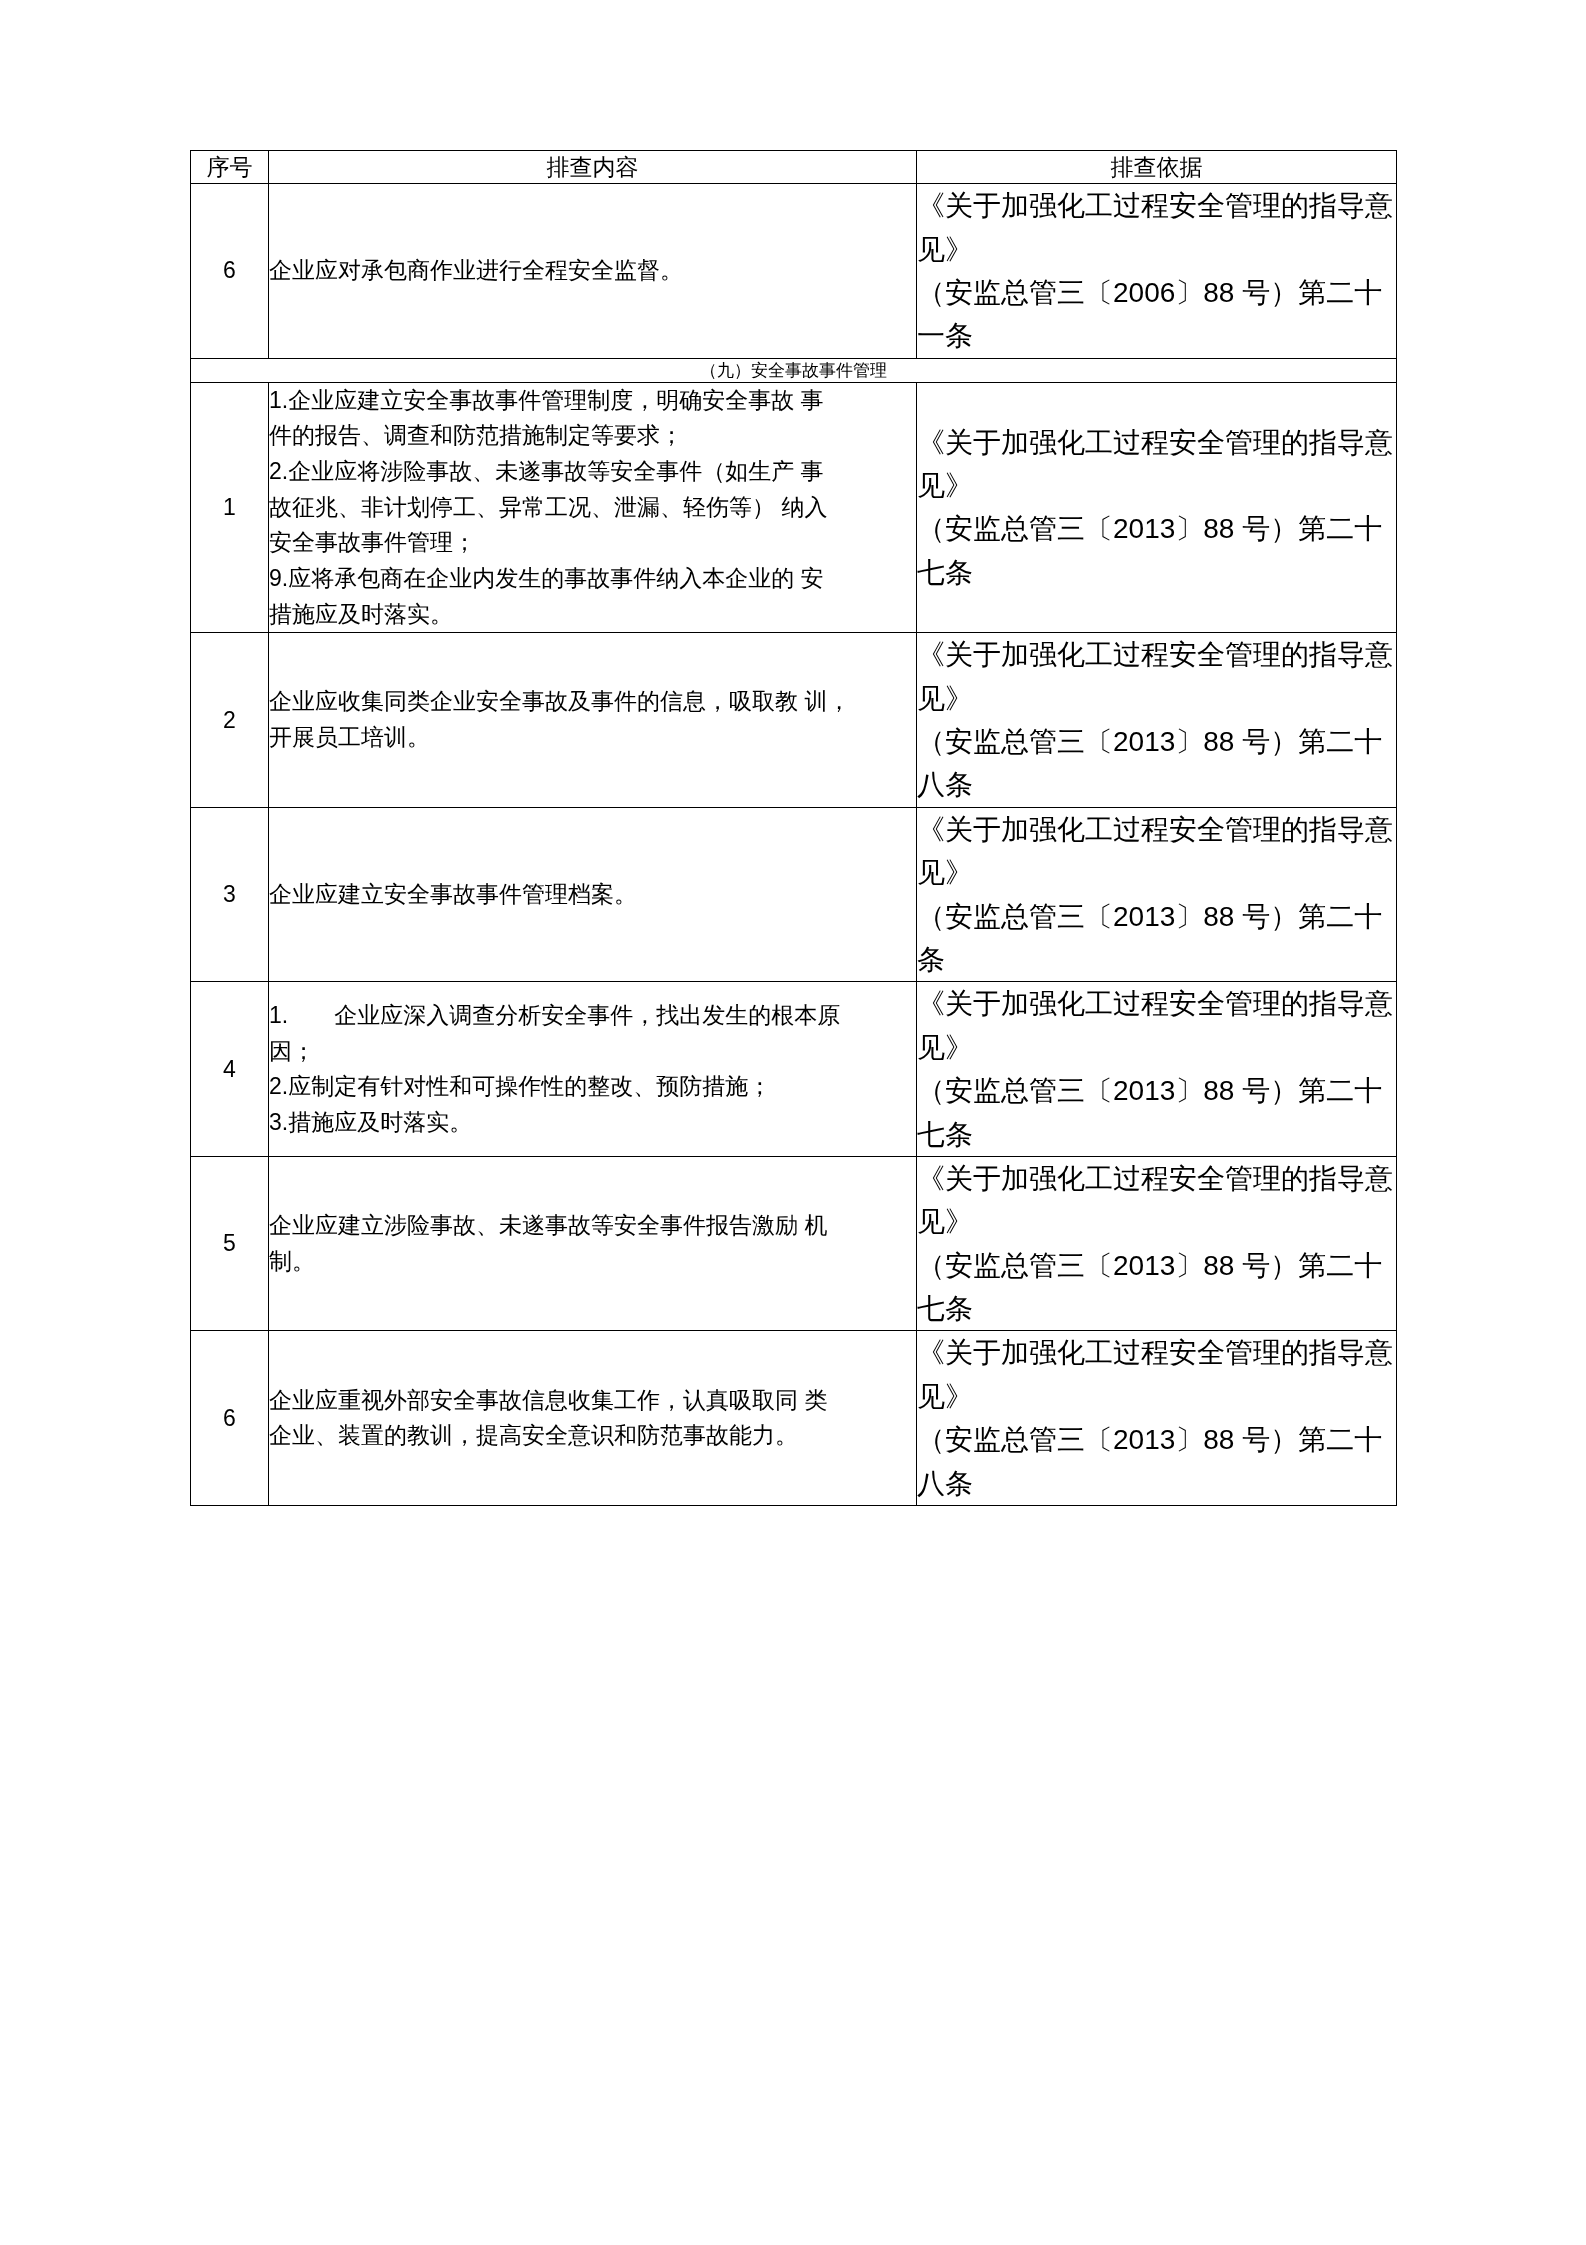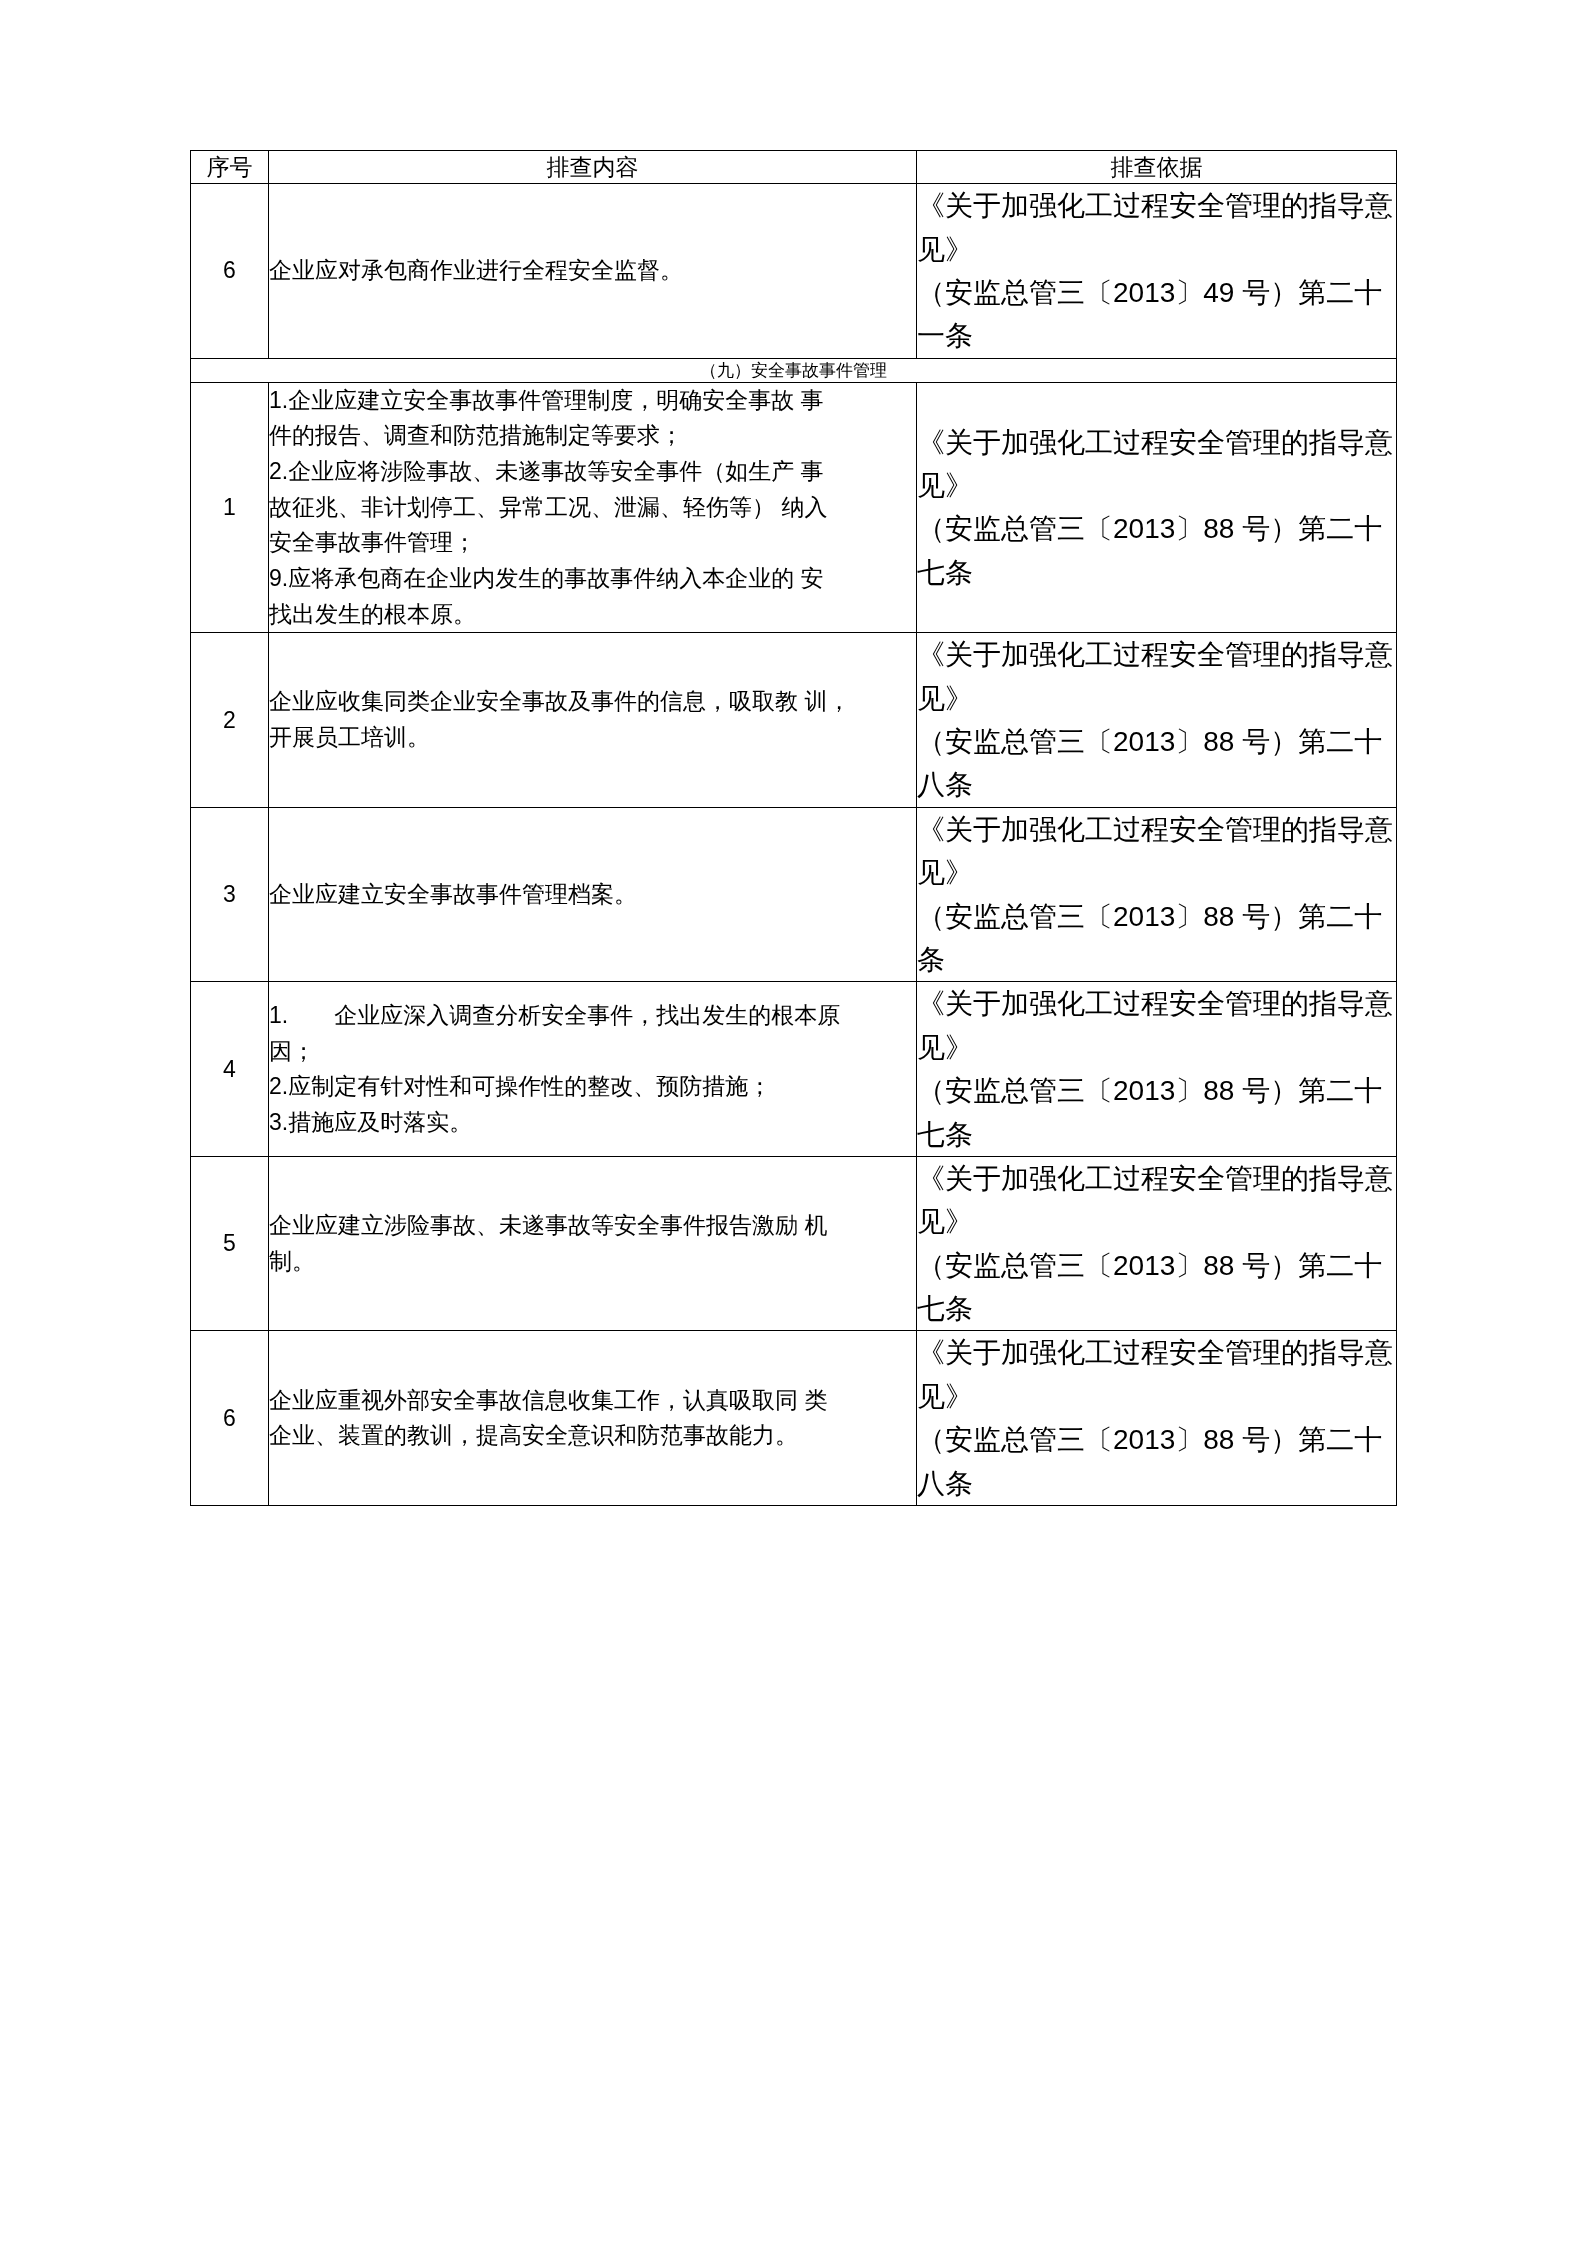--- a/index.html
+++ b/index.html
@@ -90,38 +90,38 @@
       </tr>
     </thead>
     <tbody>
       <tr>
         <td class="no-cell">6</td>
         <td class="content-cell">
           <p>企业应对承包商作业进行全程安全监督。</p>
         </td>
         <td class="basis-cell">
           <p>《关于加强化工过程安全管理的指导意 见》</p>
-          <p>（安监总管三〔2013〕49 号）第二十 一条</p>
+          <p>（安监总管三〔2006〕88 号）第二十 一条</p>
         </td>
       </tr>
 
       <tr>
         <td class="section-cell" colspan="3">（九）安全事故事件管理</td>
       </tr>
 
       <tr>
         <td class="no-cell">1</td>
         <td class="content-cell">
           <p>1.企业应建立安全事故事件管理制度，明确安全事故 事</p>
           <p>件的报告、调查和防范措施制定等要求；</p>
           <p>2.企业应将涉险事故、未遂事故等安全事件（如生产 事</p>
           <p>故征兆、非计划停工、异常工况、泄漏、轻伤等） 纳入</p>
           <p>安全事故事件管理；</p>
           <p>9.应将承包商在企业内发生的事故事件纳入本企业的 安</p>
-          <p>找出发生的根本原。</p>
+          <p>措施应及时落实。</p>
         </td>
         <td class="basis-cell">
           <p>《关于加强化工过程安全管理的指导意 见》</p>
           <p>（安监总管三〔2013〕88 号）第二十 七条</p>
         </td>
       </tr>
 
       <tr>
         <td class="no-cell">2</td>
         <td class="content-cell">

